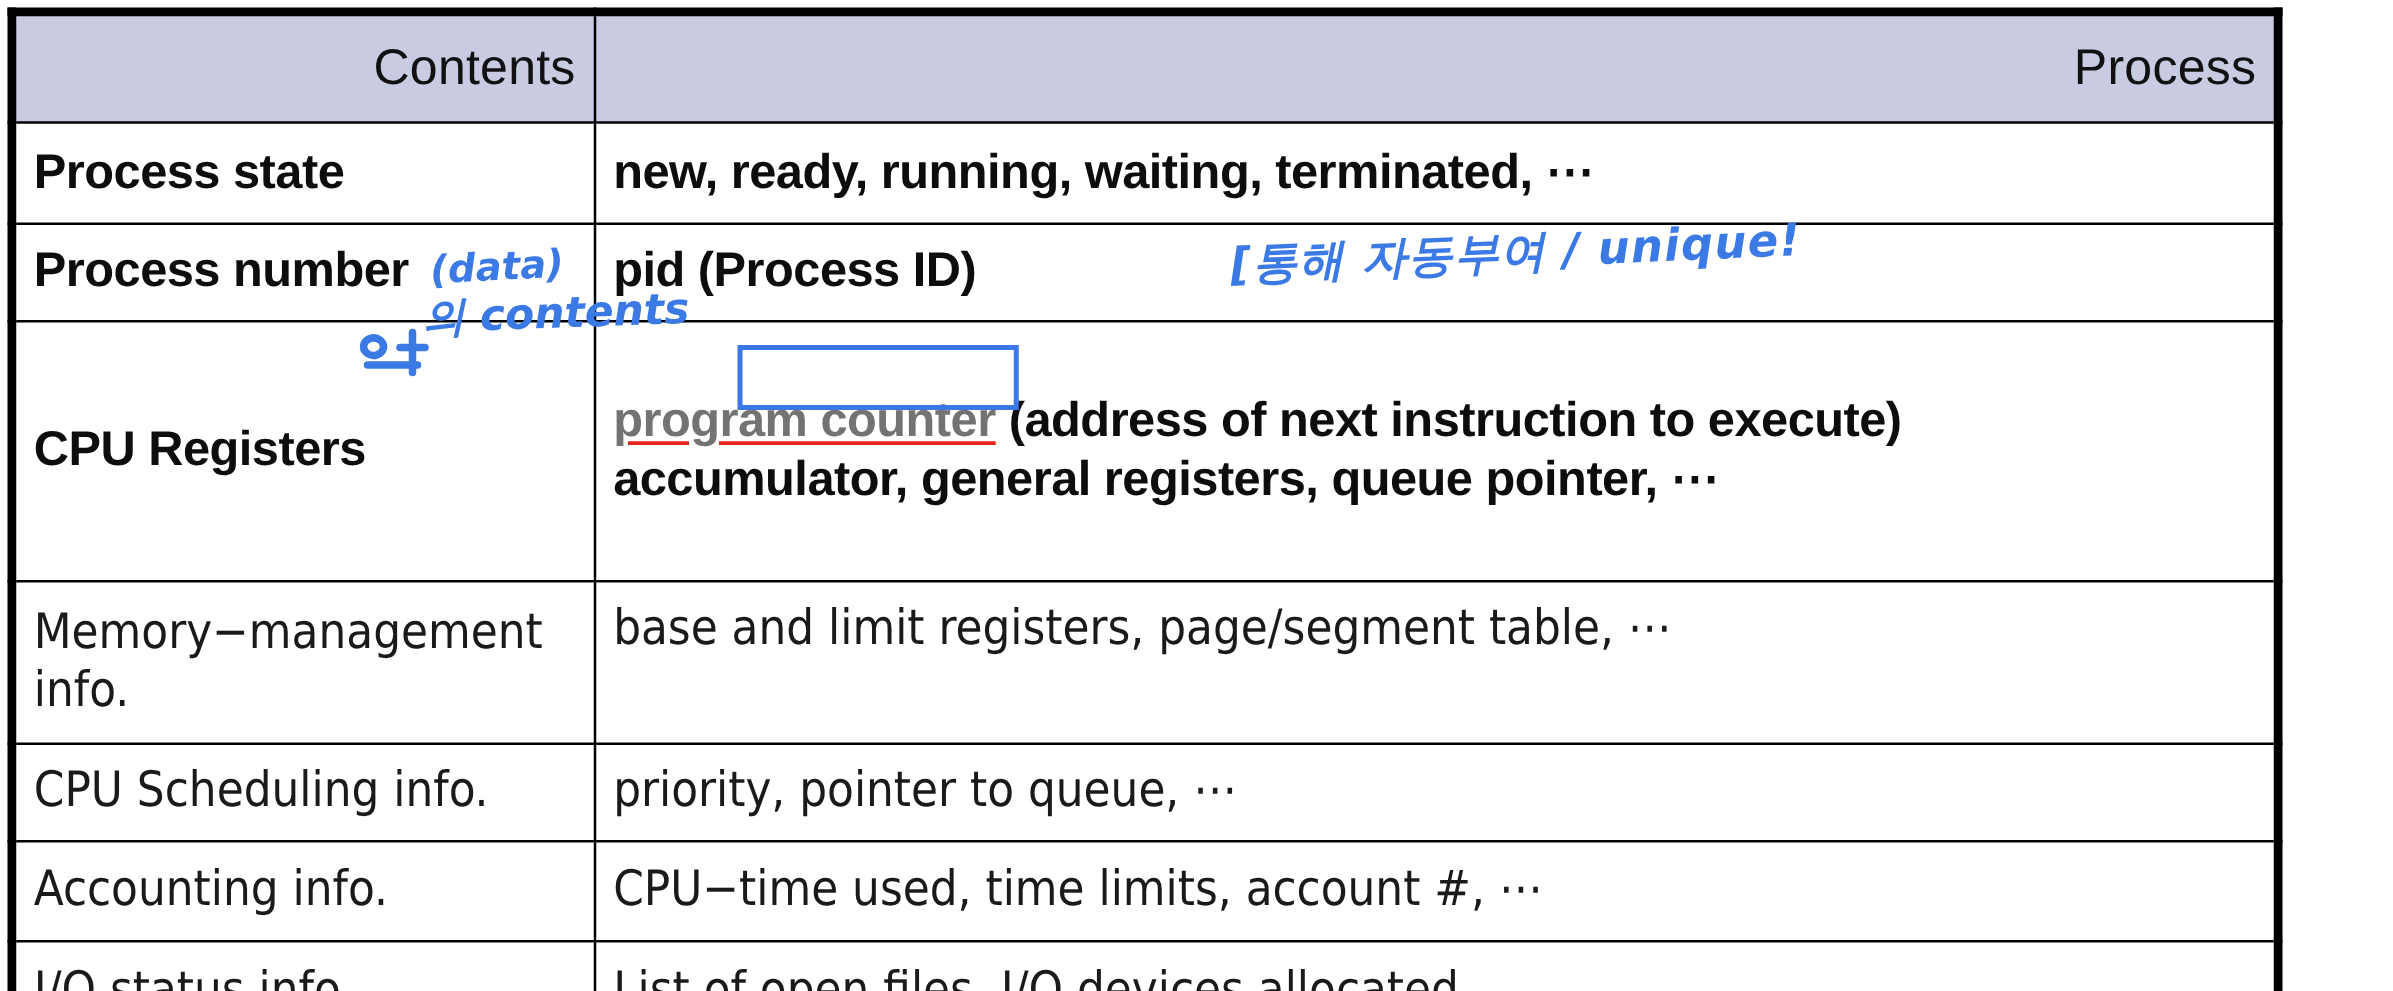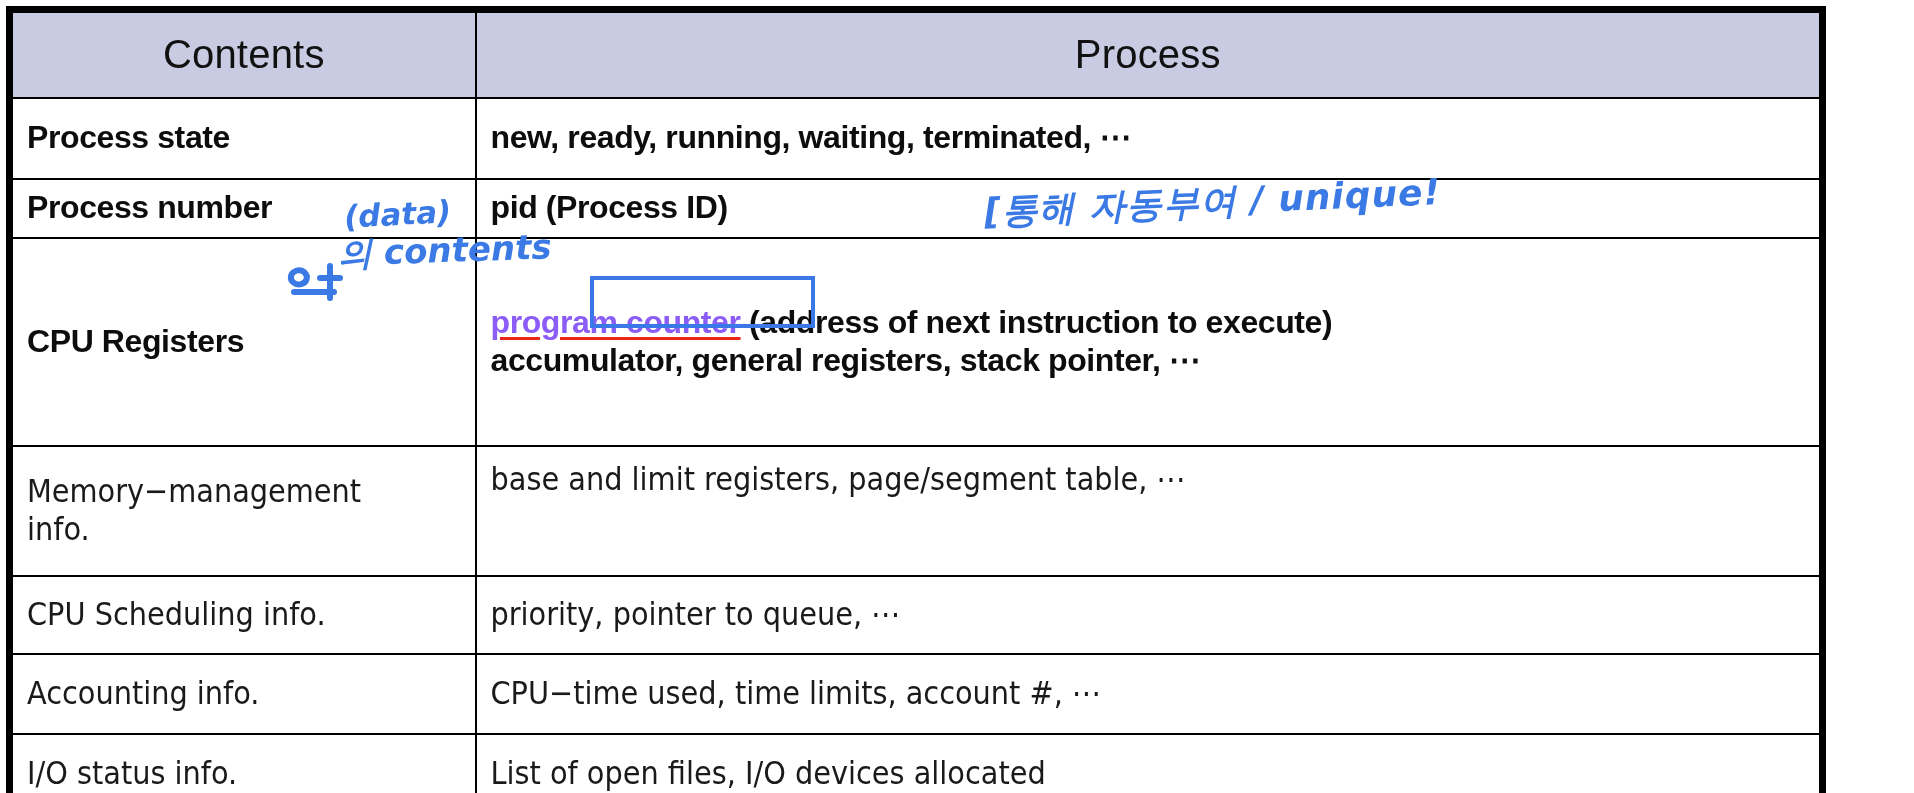--- a/index.html
+++ b/index.html
@@ -42,61 +42,61 @@
     text-align: left;
     box-sizing: border-box;
     background: #ffffff;
   }
   .col-contents { width: 466px; }
   .col-examples { width: auto; }
 
   
   .hdr th {
     background: #c9cbe2;
-    text-align: center;
+    text-align: right;
     font-weight: normal;
     font-size: 40px;
     color: #111111;
     height: 88px;
     letter-spacing: .2px;
   }
 
   
   .pcb-table td {
-    font-size: 32px;
+    font-size: 39px;
     color: #0d0d0d;
     line-height: 1.18;
     margin-top: 44px;
   }
   
   .row-bold td {
     font-weight: bold;
     letter-spacing: -0.4px;
   }
   
   .row-light td {
     font-weight: normal;
     font-family: "DejaVu Sans Condensed", "Liberation Sans", sans-serif;
     letter-spacing: 0px;
     color: #1a1a1a;
   }
 
   .r-state   { height: 81px; }
-  .r-number  { height: 59px; }
+  .r-number  { height: 78px; }
   .r-reg     { height: 208px; }
   .r-sched   { height: 78px; }
   .r-mem     { height: 130px; }
   .r-acct    { height: 80px; }
   .r-io      { height: 83px; }
 
   .two-line { line-height: 1.16; }
 
   
   .pc-term {
-    color: #8b5cf6;
+    color: #737373;
     text-decoration: underline;
     text-decoration-color: #e8261c;
     text-underline-offset: 4px;
   }
   .pc-box {
     position: absolute;
     left: 590px;
     top: 276px;
     width: 225px;
     height: 52px;
@@ -172,21 +172,21 @@
 
       <tr class="row-bold r-number">
         <td>Process number</td>
         <td>pid (Process ID)</td>
       </tr>
 
       <tr class="row-bold r-reg">
         <td>CPU Registers</td>
         <td class="two-line">
           <div><span class="pc-term">program counter</span><span> (address of next instruction to execute)</span></div>
-          <div>accumulator, general registers, stack pointer, ⋯</div>
+          <div>accumulator, general registers, queue pointer, ⋯</div>
         </td>
       </tr>
 
       <tr class="row-light r-mem">
         <td class="two-line">
           <div>Memory−management</div>
           <div>info.</div>
         </td>
         <td style="vertical-align:top;padding-top:14px;">base and limit registers, page/segment table, ⋯</td>
       </tr>

